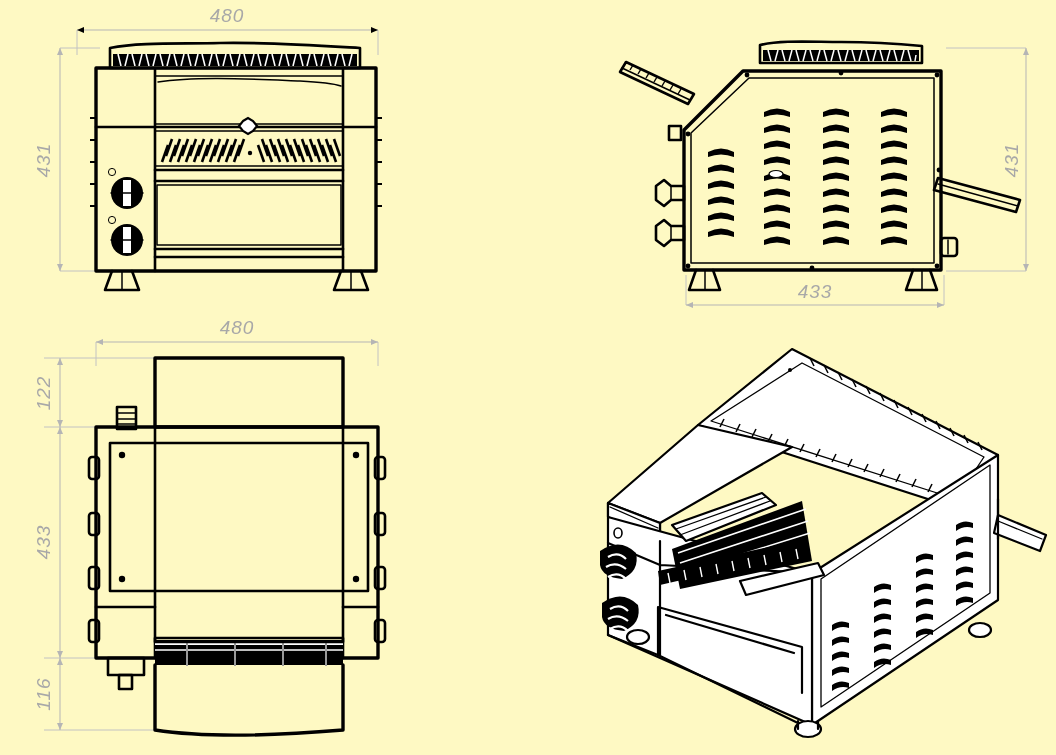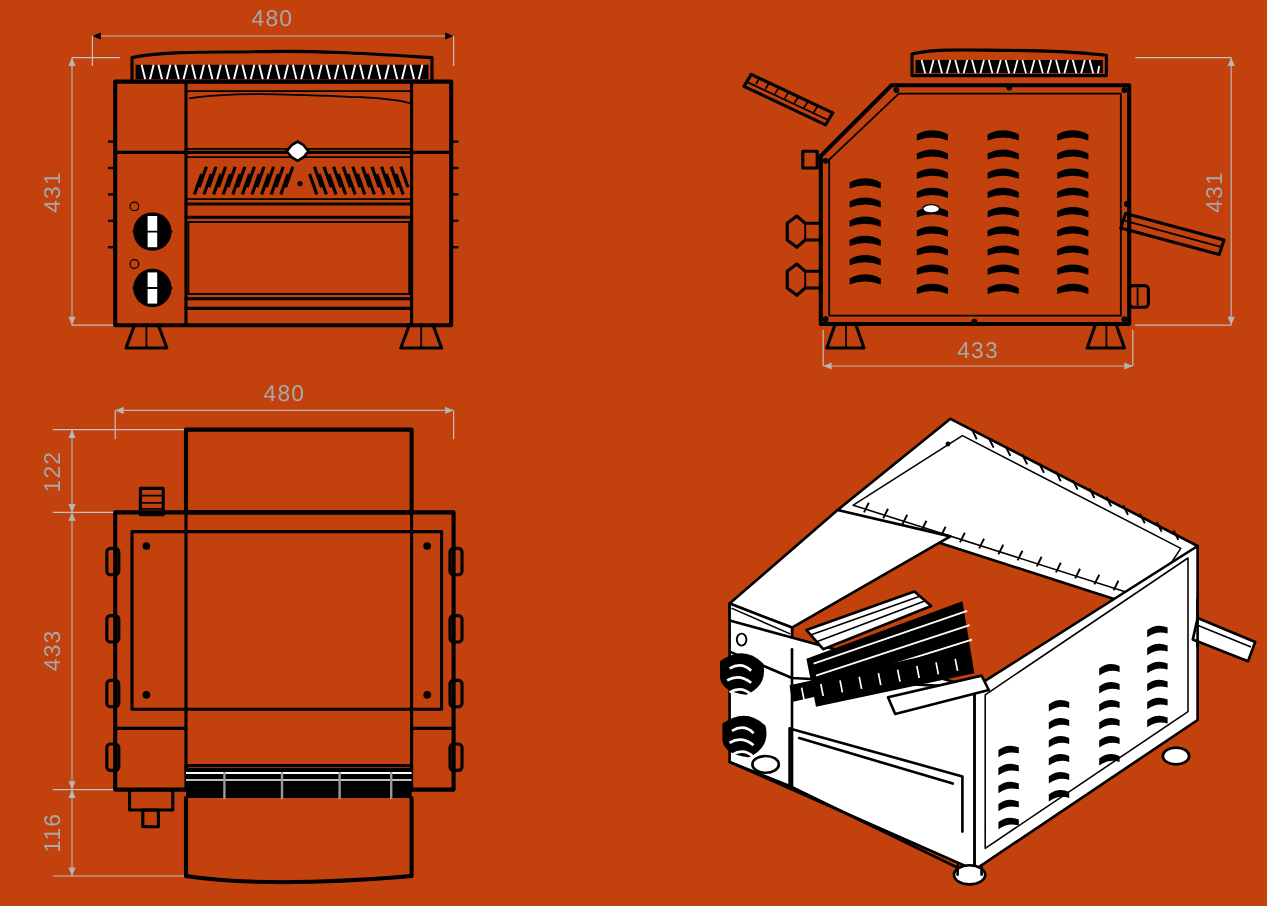--- a/index.html
+++ b/index.html
@@ -7,22 +7,23 @@
     padding: 0;
     background: #ffffff;
   }
   body {
     font-family: "Liberation Sans", sans-serif;
   }
   #sheet {
     position: relative;
     width: 1056px;
     height: 755px;
-    background: #c2410c;
+    background: #fef9c3;
     overflow: hidden;
+    font-style: italic;
   }
   #sheet svg {
     display: block;
     position: absolute;
     left: 0;
     top: 0;
   }
   .dim-text {
     font-family: "Liberation Sans", sans-serif;
     font-size: 19px;

